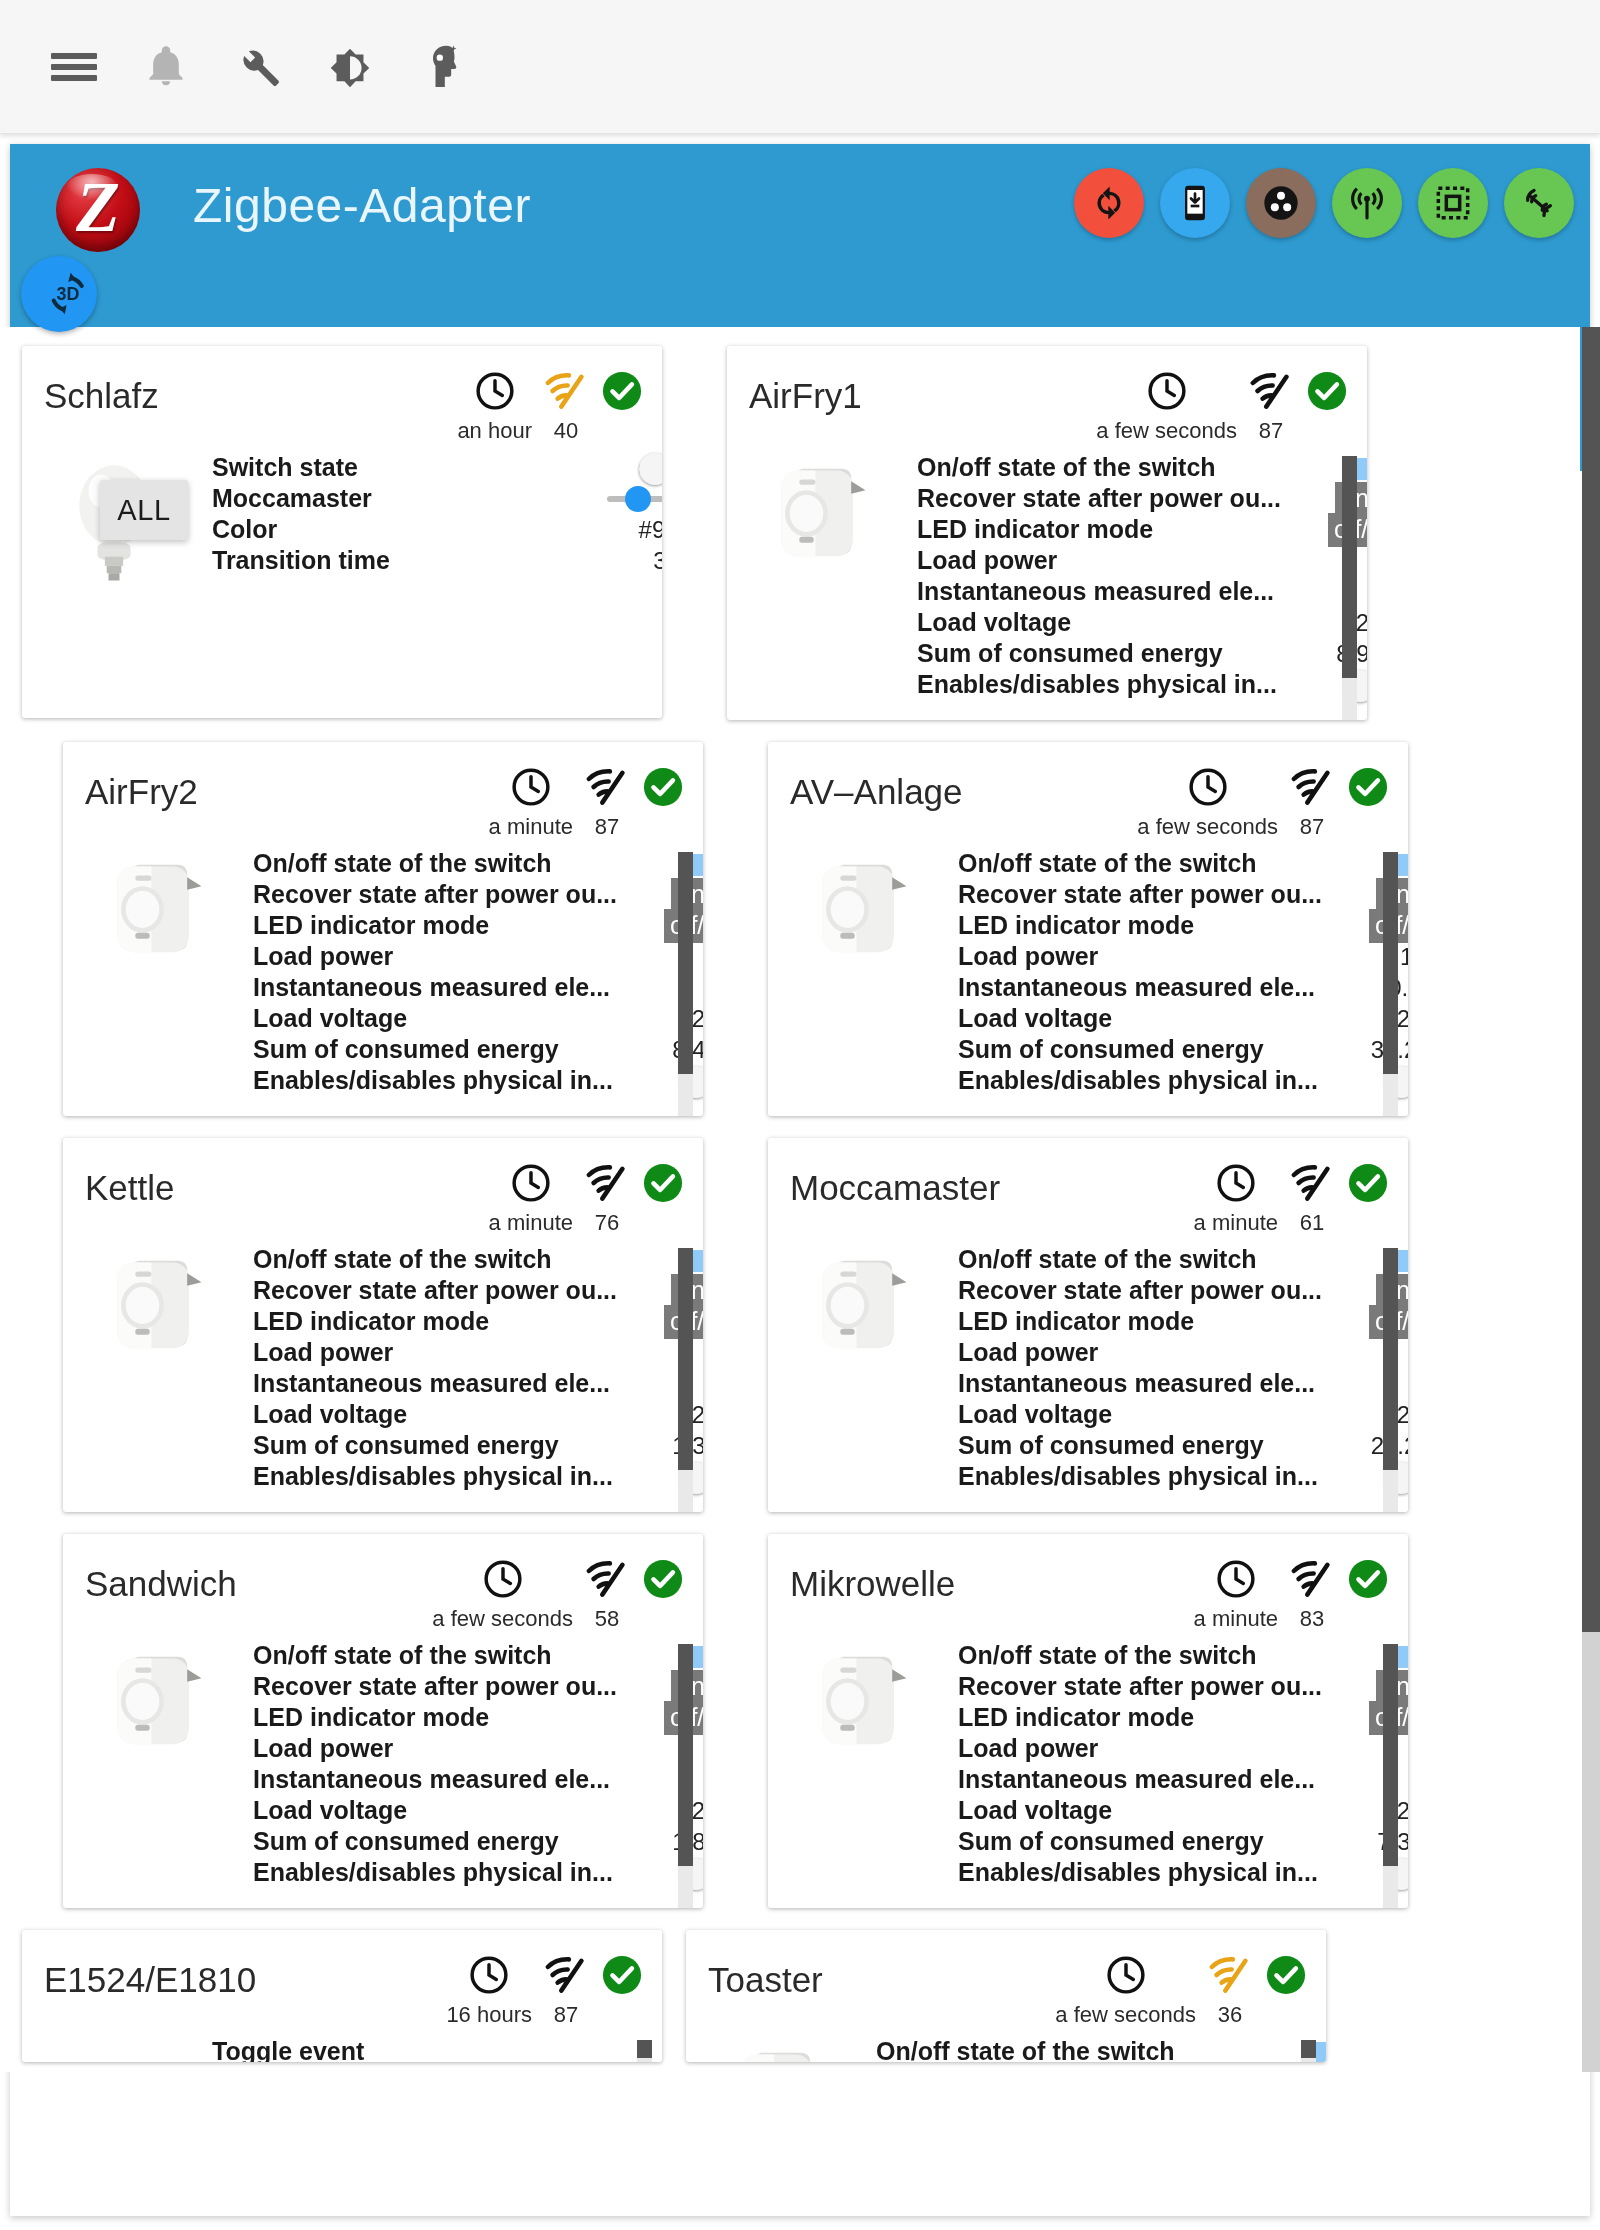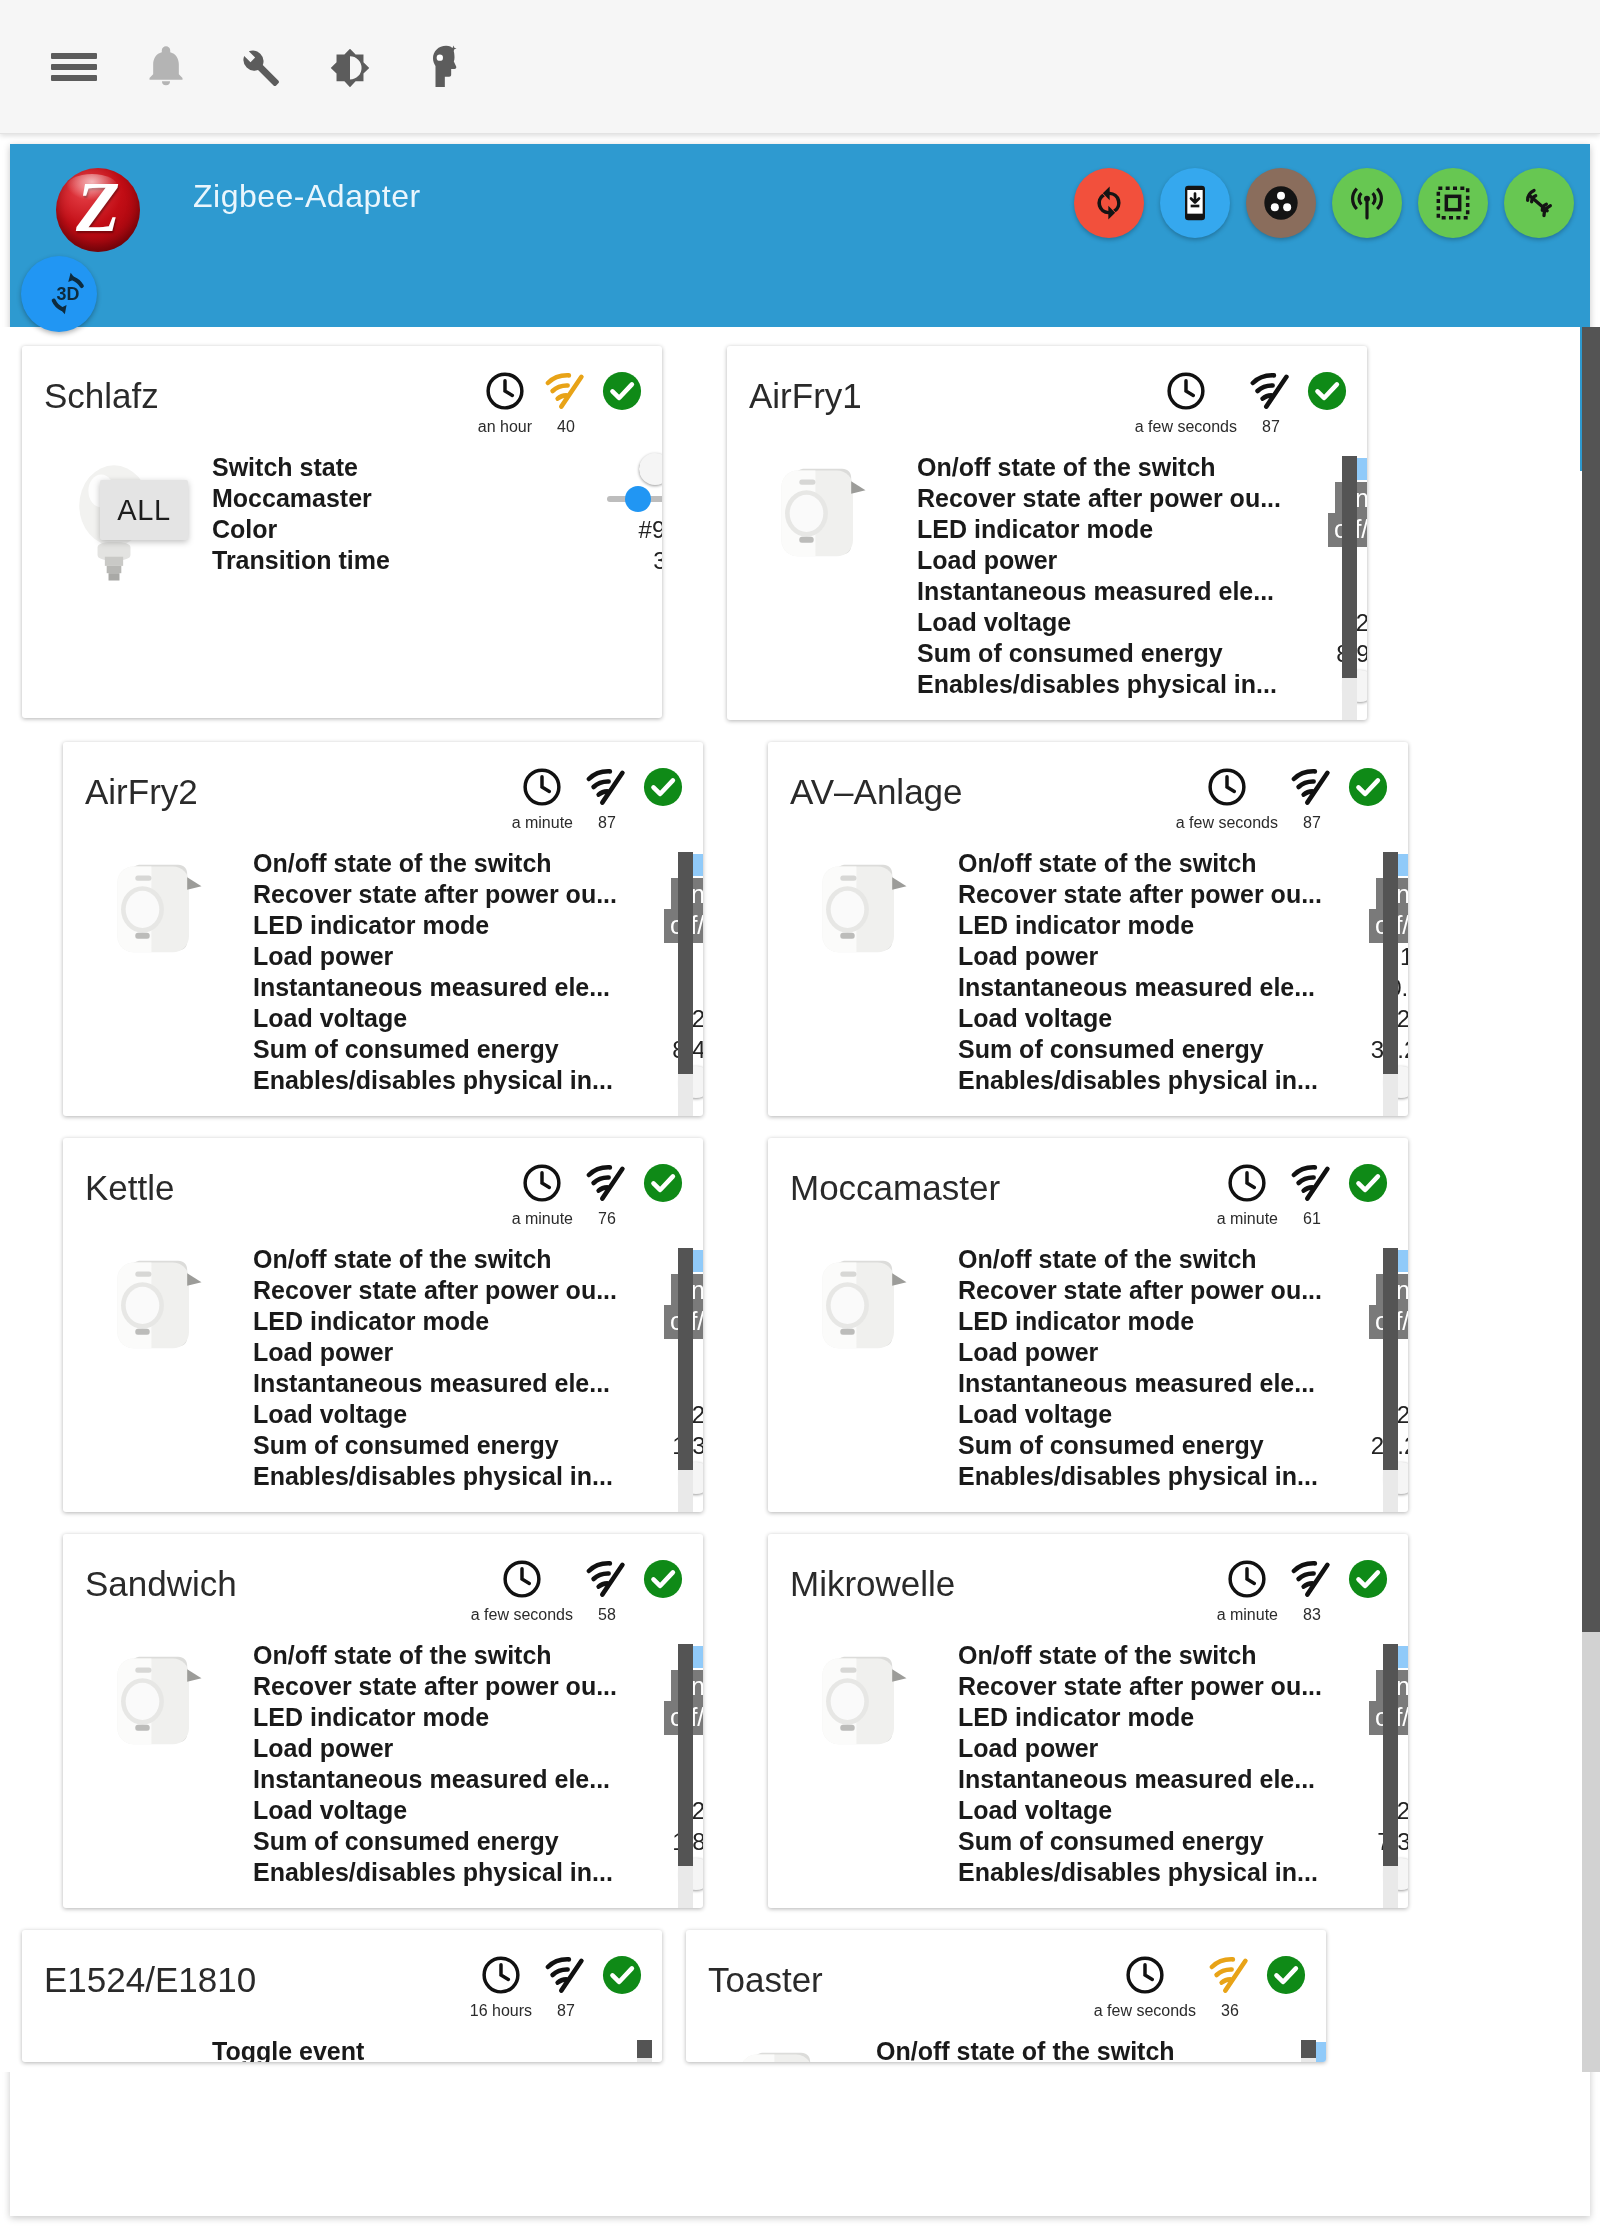--- a/index.html
+++ b/index.html
@@ -50,21 +50,21 @@
     text-align: center; line-height: 90px;
     text-shadow: 1px 2px 2px rgba(0,0,0,.35);
   }
   .logo .shine {
     position:absolute; left:10px; top:6px; width:52px; height:26px;
     background: radial-gradient(ellipse at 50% 30%, rgba(255,255,255,.65), rgba(255,255,255,0) 72%);
     border-radius: 50%;
   }
   .apptitle {
     position: absolute; left: 183px; top: 34px;
-    font-size: 32px; color: #eaf6fd; font-weight: 400; letter-spacing: .5px;
+    font-size: 48px; color: #eaf6fd; font-weight: 400; letter-spacing: .5px;
   }
 
   .hdr-actions { position: absolute; right: 16px; top: 24px; display: flex; gap: 16px; }
   .fab { width: 70px; height: 70px; border-radius: 50%; display:flex;
          align-items:center; justify-content:center; cursor:pointer;
          box-shadow: 0 2px 4px rgba(0,0,0,.25); }
   .fab svg { display:block; }
 
   
   .tabs {
@@ -126,21 +126,21 @@
   .card.h-big  { height: 372px; }
   .card.h-std  { height: 374px; margin-left: 41px; }
   .card.h-cut  { height: 132px; }
 
   .card-title {
     position: absolute; left: 22px; top: 30px;
     font-size: 35px; color: #2a2a2a; font-weight: 400; white-space: nowrap;
   }
   .card-status { position: absolute; right: 18px; top: 22px; display: flex; align-items: flex-start; gap: 10px; }
   .st-col { display:flex; flex-direction: column; align-items:center; }
-  .st-col .lbl { font-size: 16px; color: #2b2b2b; margin-top: 4px; white-space: nowrap; }
+  .st-col .lbl { font-size: 22px; color: #2b2b2b; margin-top: 4px; white-space: nowrap; }
   .st-ic { height: 46px; display:flex; align-items:center; justify-content:center; }
 
   .card-body { position: absolute; left: 0; top: 96px; right: 0; bottom: 0; }
   .dev-img { position: absolute; left: 36px; top: 16px; width: 112px; height: 128px; }
 
   .rows { position: absolute; left: 190px; top: 10px; width: 390px; }
   .row  { display: flex; align-items: center; height: 31px; }
   .row .name { font-size: 25px; font-weight: bold; color: #1a1a1a; white-space: nowrap;
                overflow: hidden; text-overflow: ellipsis; }
 

